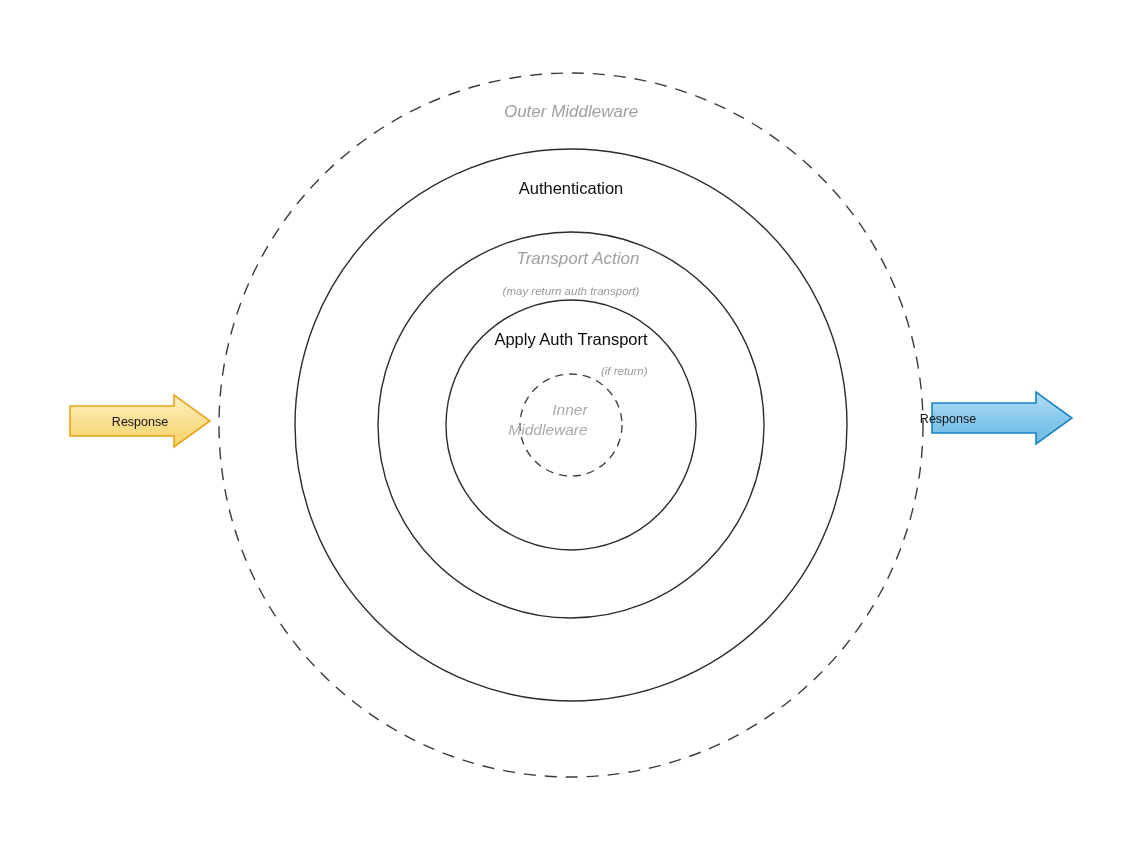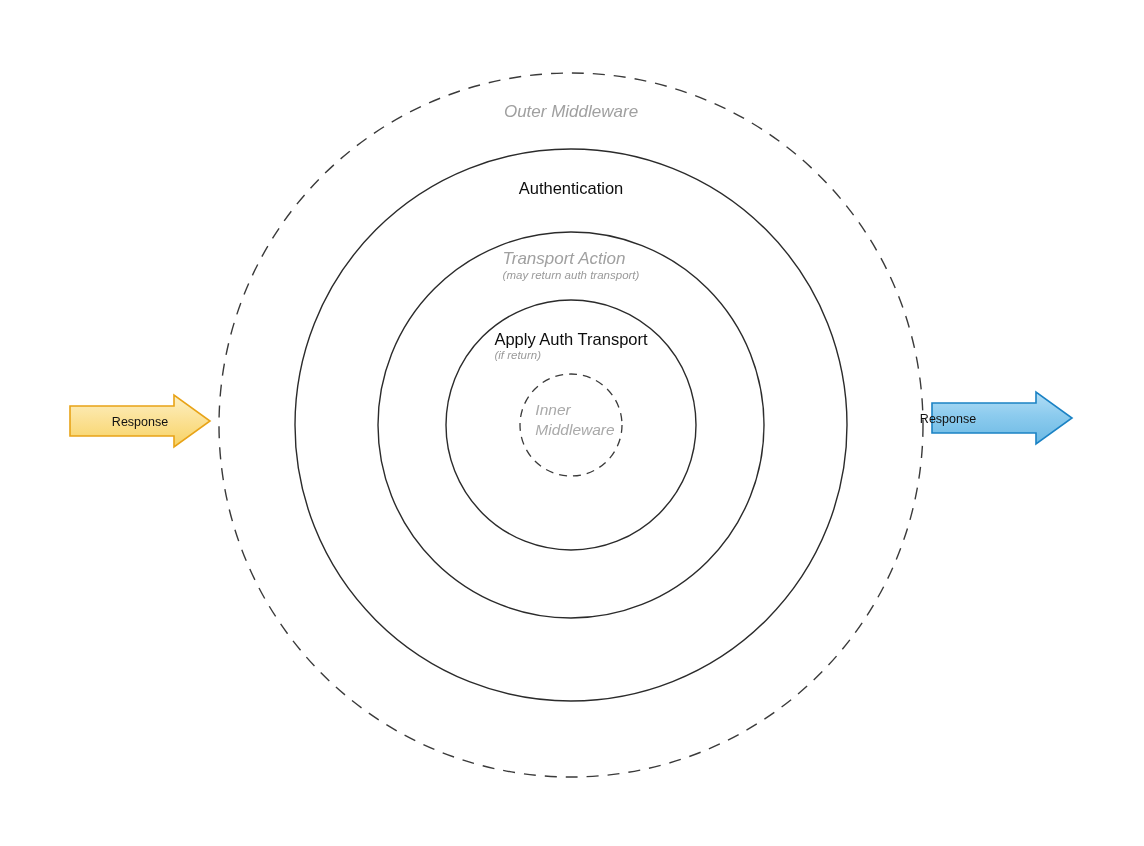--- a/index.html
+++ b/index.html
@@ -16,33 +16,34 @@
   }
   #diagram-canvas {
     position: absolute;
     left: 0;
     top: 0;
     width: 1144px;
     height: 846px;
   }
   .ring-label {
     position: absolute;
-    text-align: left;
+    text-align: right;
     transform: translate(-50%, 0);
     white-space: nowrap;
     line-height: 1.18;
   }
   .ring-label .title {
     display: block;
   }
   .ring-label .subtitle {
     display: block;
     font-style: italic;
     color: #9a9a9a;
     font-size: 11.5px;
+    margin-top: 16px;
   }
   .lbl-muted .title {
     font-style: italic;
     color: #a0a0a0;
     font-size: 17px;
   }
   .lbl-strong .title {
     font-style: normal;
     color: #0d0d0d;
     font-size: 16.5px;
@@ -107,20 +108,20 @@
 <div class="ring-label lbl-muted" style="left:571px; top:249px;">
   <span class="title">Transport Action</span>
   <span class="subtitle">(may return auth transport)</span>
 </div>
 
 <div class="ring-label lbl-strong" style="left:571px; top:330px;">
   <span class="title">Apply Auth Transport</span>
   <span class="subtitle">(if return)</span>
 </div>
 
-<div class="ring-label lbl-inner" style="left:575px; top:400px;">
+<div class="ring-label lbl-inner" style="left:548px; top:400px;">
   <span class="title">Inner</span>
   <span class="title">Middleware</span>
 </div>
 
 <div class="arrow-label" style="left:140px; top:422px;">Response</div>
 
 <div class="arrow-label" style="left:948px; top:419px;">Response</div>
 
 </body></html>

